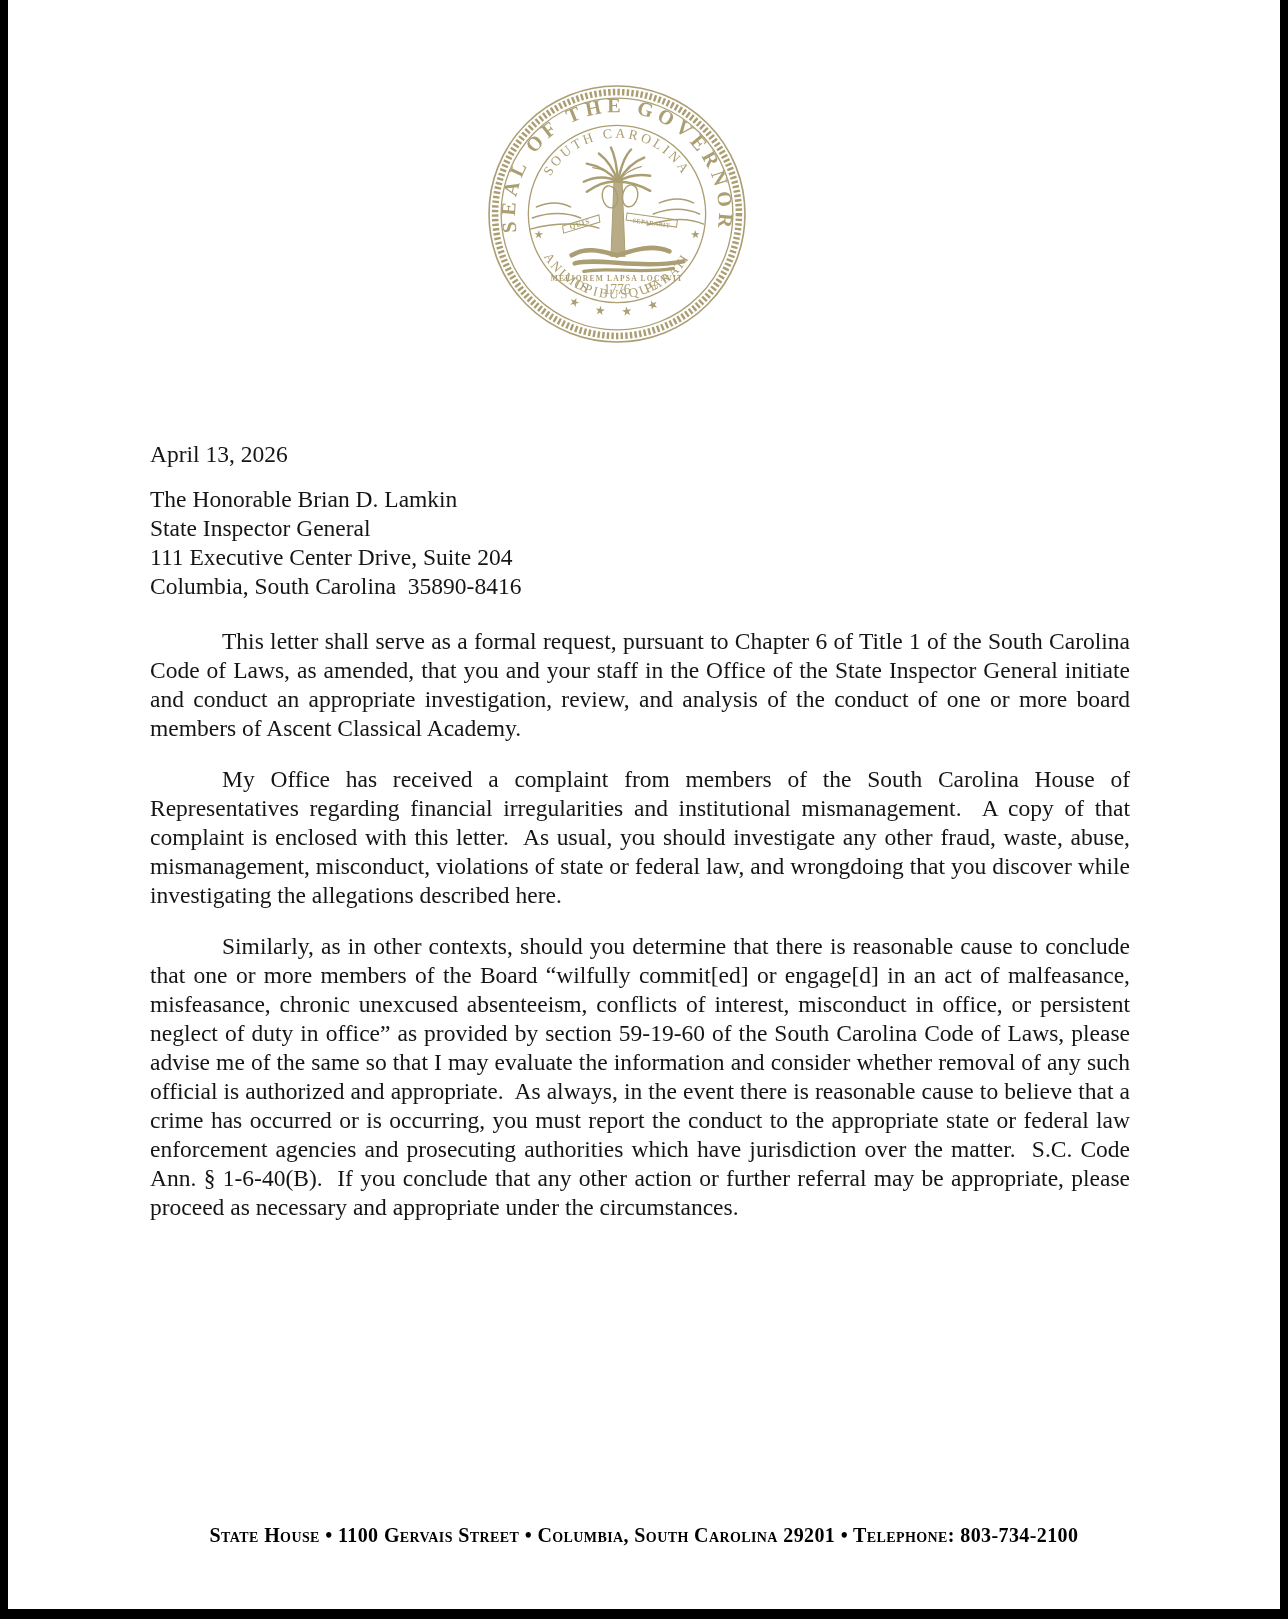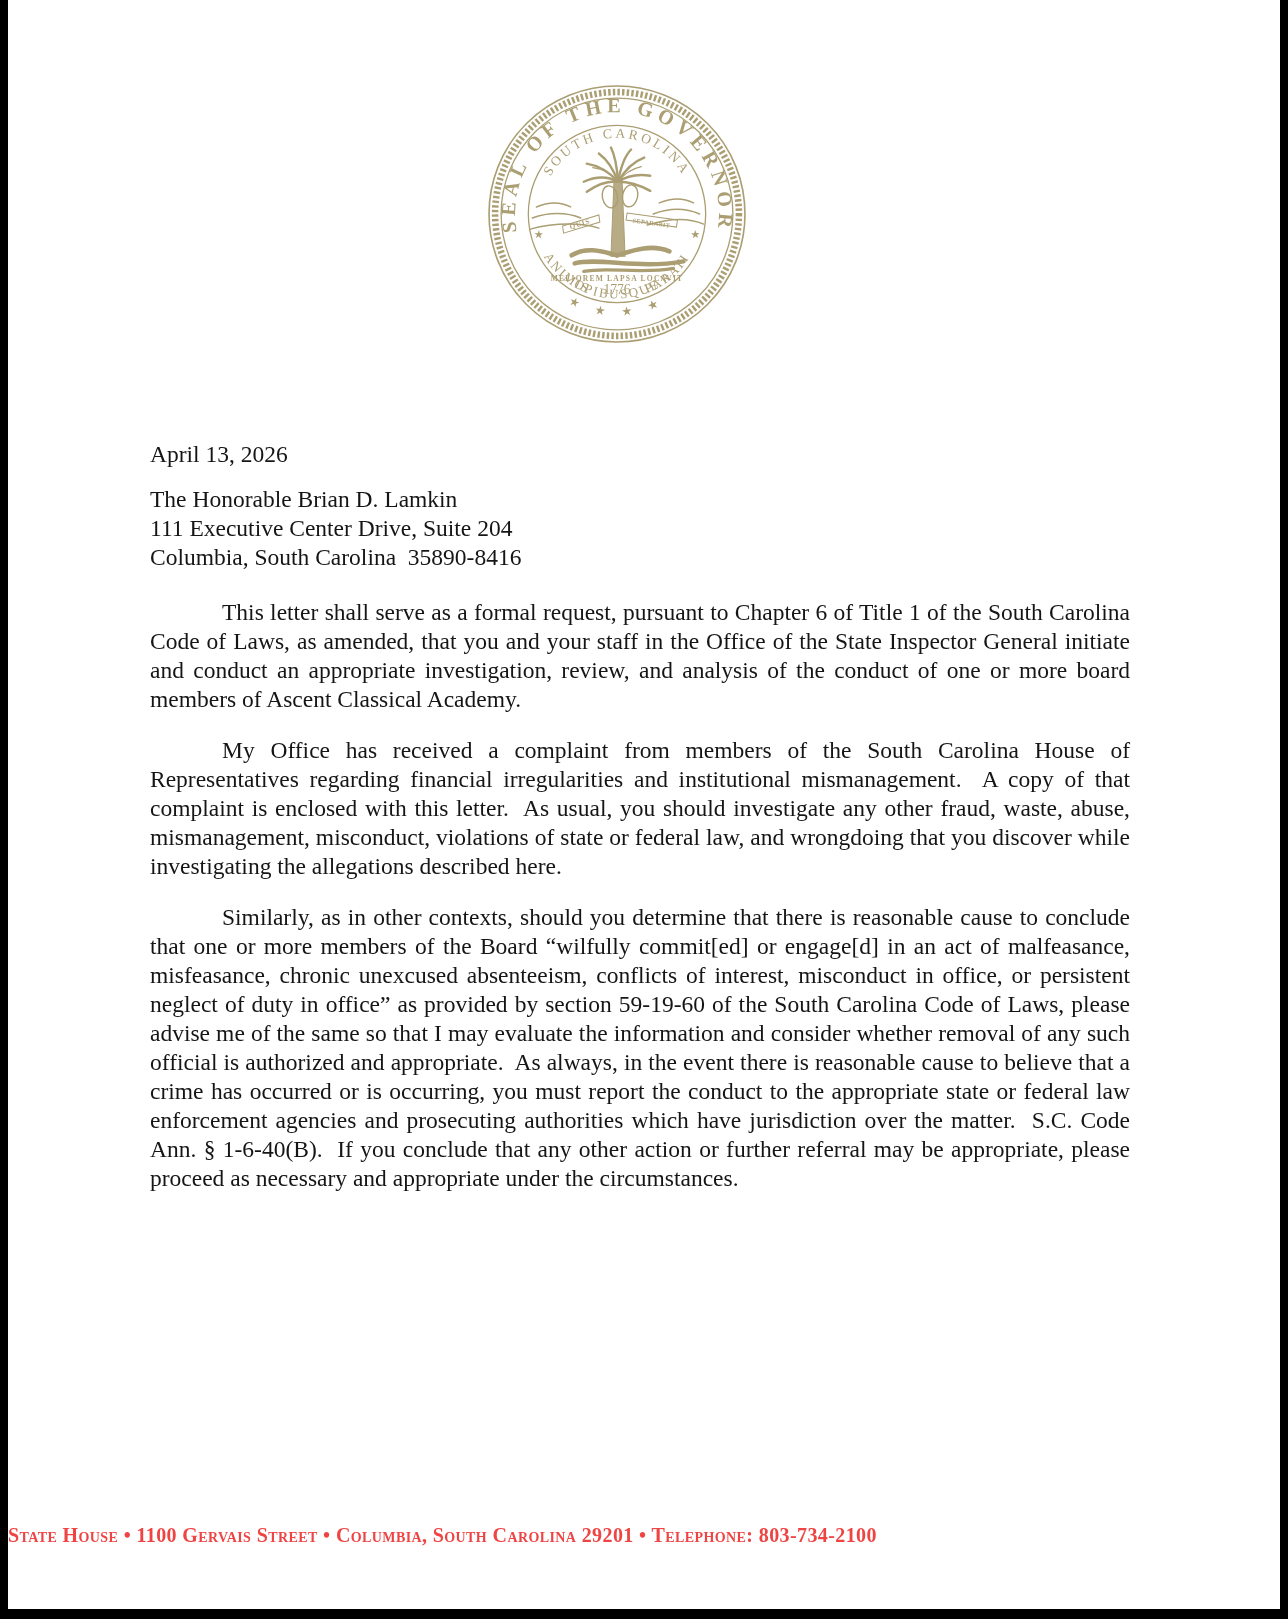--- a/index.html
+++ b/index.html
@@ -19,22 +19,22 @@
   .gov-title{font-size:17px;font-variant:small-caps;font-weight:bold;letter-spacing:2.5px;margin-top:2px;}
 
   .content{position:absolute;left:150px;top:440px;width:980px;color:#151515;
            font-size:23.5px;line-height:29px;}
   .date-line{text-align:left;margin:0 0 16px 0;}
   .recipient{margin:16px 0 26px 0;}
   .recipient div{white-space:pre-wrap;}
   .salutation{margin:0 0 18px 0;}
   p.par{margin:0 0 22px 0;text-align:justify;text-indent:72px;white-space:pre-wrap;}
 
-  .footer-line{position:absolute;left:8px;right:8px;bottom:72px;
-               color:#ef4444;font-variant:small-caps;font-weight:bold;
+  .footer-line{position:absolute;left:8px;right:8px;bottom:72px;text-align:center;
+               color:#000000;font-variant:small-caps;font-weight:bold;
                font-size:20px;letter-spacing:0.4px;}
 </style>
 </head>
 <body>
 
 <div class="frame">
   <div class="bar bar-left"></div>
   <div class="bar bar-right"></div>
   <div class="bar bar-bottom"></div>
 
@@ -129,20 +129,21 @@
       <text class="seal-text" font-size="13.5" x="130" y="209" text-anchor="middle">1776</text>
     </svg>
   </div>
 
 
   <div class="content">
     <div class="date-line">April 13, 2026</div>
 
     <div class="recipient">
       <div>The Honorable Brian D. Lamkin</div>
+      <div>State Inspector General</div>
       <div>111 Executive Center Drive, Suite 204</div>
       <div>Columbia, South Carolina  35890-8416</div>
     </div>
 
 
     <p class="par">This letter shall serve as a formal request, pursuant to Chapter 6 of Title 1 of the South Carolina Code of Laws, as amended, that you and your staff in the Office of the State Inspector General initiate and conduct an appropriate investigation, review, and analysis of the conduct of one or more board members of Ascent Classical Academy.</p>
     <p class="par">My Office has received a complaint from members of the South Carolina House of Representatives regarding financial irregularities and institutional mismanagement.  A copy of that complaint is enclosed with this letter.  As usual, you should investigate any other fraud, waste, abuse, mismanagement, misconduct, violations of state or federal law, and wrongdoing that you discover while investigating the allegations described here.</p>
     <p class="par">Similarly, as in other contexts, should you determine that there is reasonable cause to conclude that one or more members of the Board “wilfully commit[ed] or engage[d] in an act of malfeasance, misfeasance, chronic unexcused absenteeism, conflicts of interest, misconduct in office, or persistent neglect of duty in office” as provided by section 59-19-60 of the South Carolina Code of Laws, please advise me of the same so that I may evaluate the information and consider whether removal of any such official is authorized and appropriate.  As always, in the event there is reasonable cause to believe that a crime has occurred or is occurring, you must report the conduct to the appropriate state or federal law enforcement agencies and prosecuting authorities which have jurisdiction over the matter.  S.C. Code Ann. § 1-6-40(B).  If you conclude that any other action or further referral may be appropriate, please proceed as necessary and appropriate under the circumstances.</p>
   </div>
 

